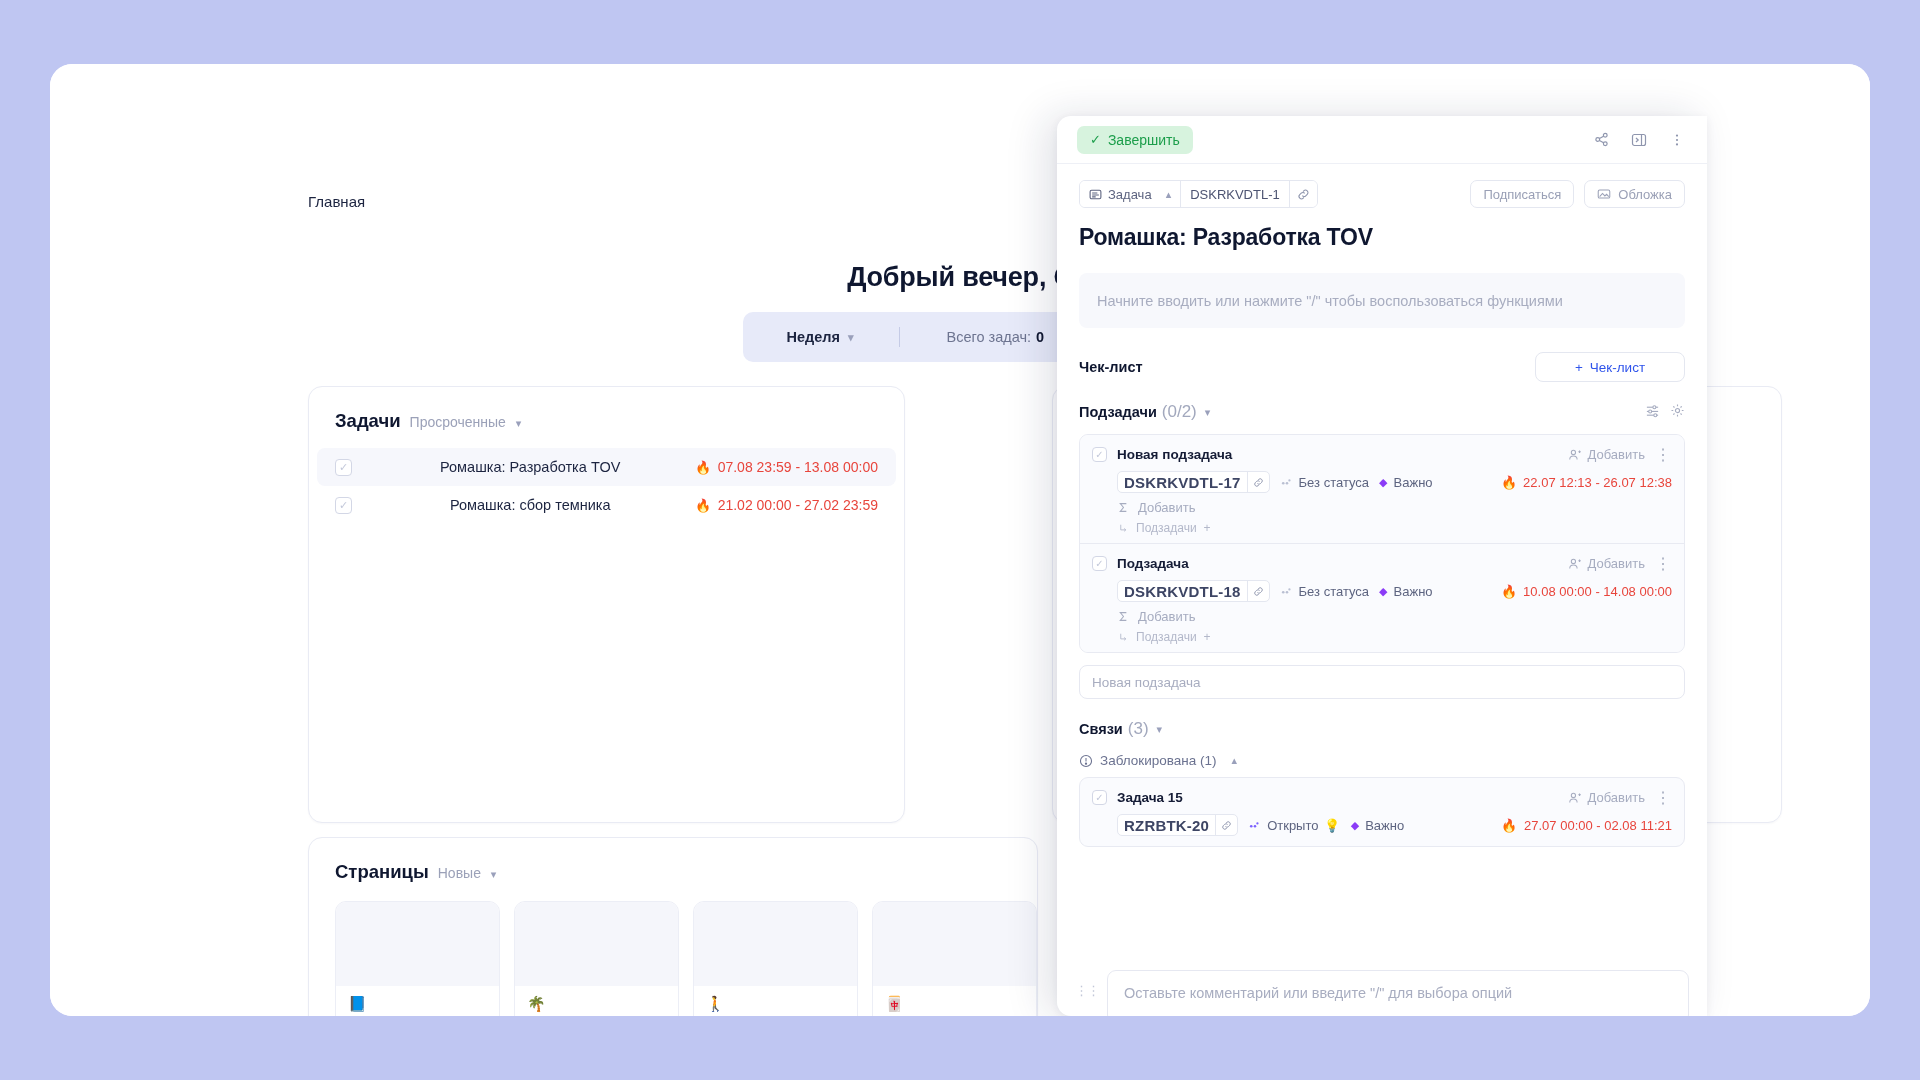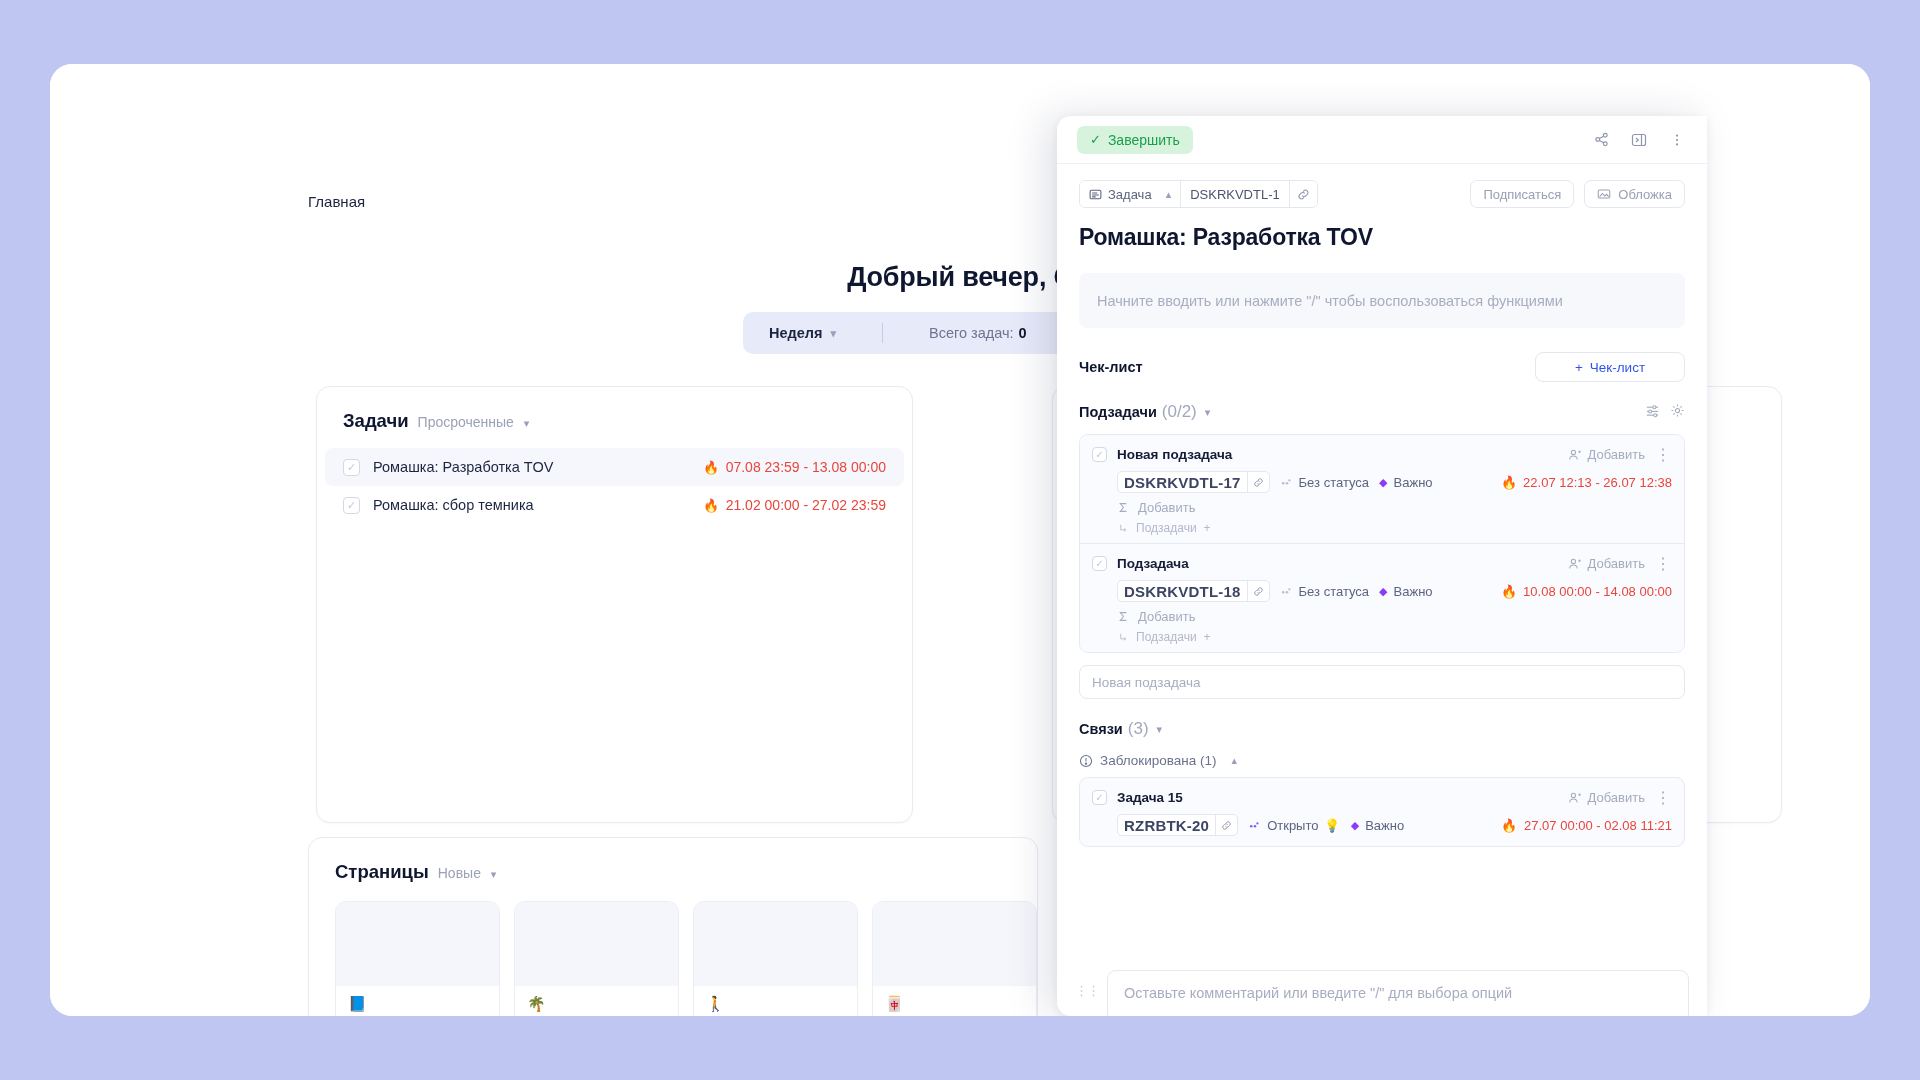--- a/index.html
+++ b/index.html
@@ -31,40 +31,40 @@
     text-align: center; font-size: 14.5px; color: #8b90a6;
   }
   .greet-title {
     position: absolute; left: 0; right: 0; top: 198px;
     text-align: center; font-size: 27px; font-weight: 700; color: #0f1730;
     letter-spacing: -0.2px;
   }
 
   .stats-bar {
     position: absolute; left: 693px; top: 248px;
-    height: 42px; min-width: 470px;
+    height: 50px; min-width: 470px;
     background: #e7eaf9; border-radius: 10px;
     display: flex; align-items: center; gap: 16px;
-    padding: 0 26px; white-space: nowrap;
+    padding: 0 26px; white-space: nowrap; justify-content: center;
   }
   .stats-seg { font-size: 14.5px; color: #3a4260; display: flex; align-items: center; }
   .stats-seg.strongish { font-weight: 700; color: #1c2440; }
   .stats-divider { width: 1px; height: 20px; background: #c5cbe6; margin: 0 30px; }
   .stats-label { color: #6d7490; }
   .stats-value { color: #0f1730; font-weight: 700; margin-left: 5px; }
   .caret { margin-left: 8px; color: #9aa0bb; font-size: 11px; }
 
   .card {
     position: absolute;
     background: #ffffff;
     border: 1px solid #e9ebf4;
     border-radius: 14px;
     box-shadow: 0 1px 2px rgba(20,25,60,0.03);
   }
-  .card-tasks { left: 266px; top: 322px; width: 597px; height: 437px; }
+  .card-tasks { left: 258px; top: 322px; width: 597px; height: 437px; text-align: center; }
   .card-second { left: 1002px; top: 322px; width: 730px; height: 437px; }
   .card-pages  { left: 258px; top: 773px; width: 730px; height: 260px; }
 
   .card-head {
     display: flex; align-items: baseline; gap: 9px;
     padding: 23px 26px 0 26px;
   }
   .card-title { font-size: 18.5px; font-weight: 700; color: #0f1730; }
   .card-title.accent { color: #1b3fd4; }
   .card-sub { font-size: 14px; color: #9ba1b8; }

